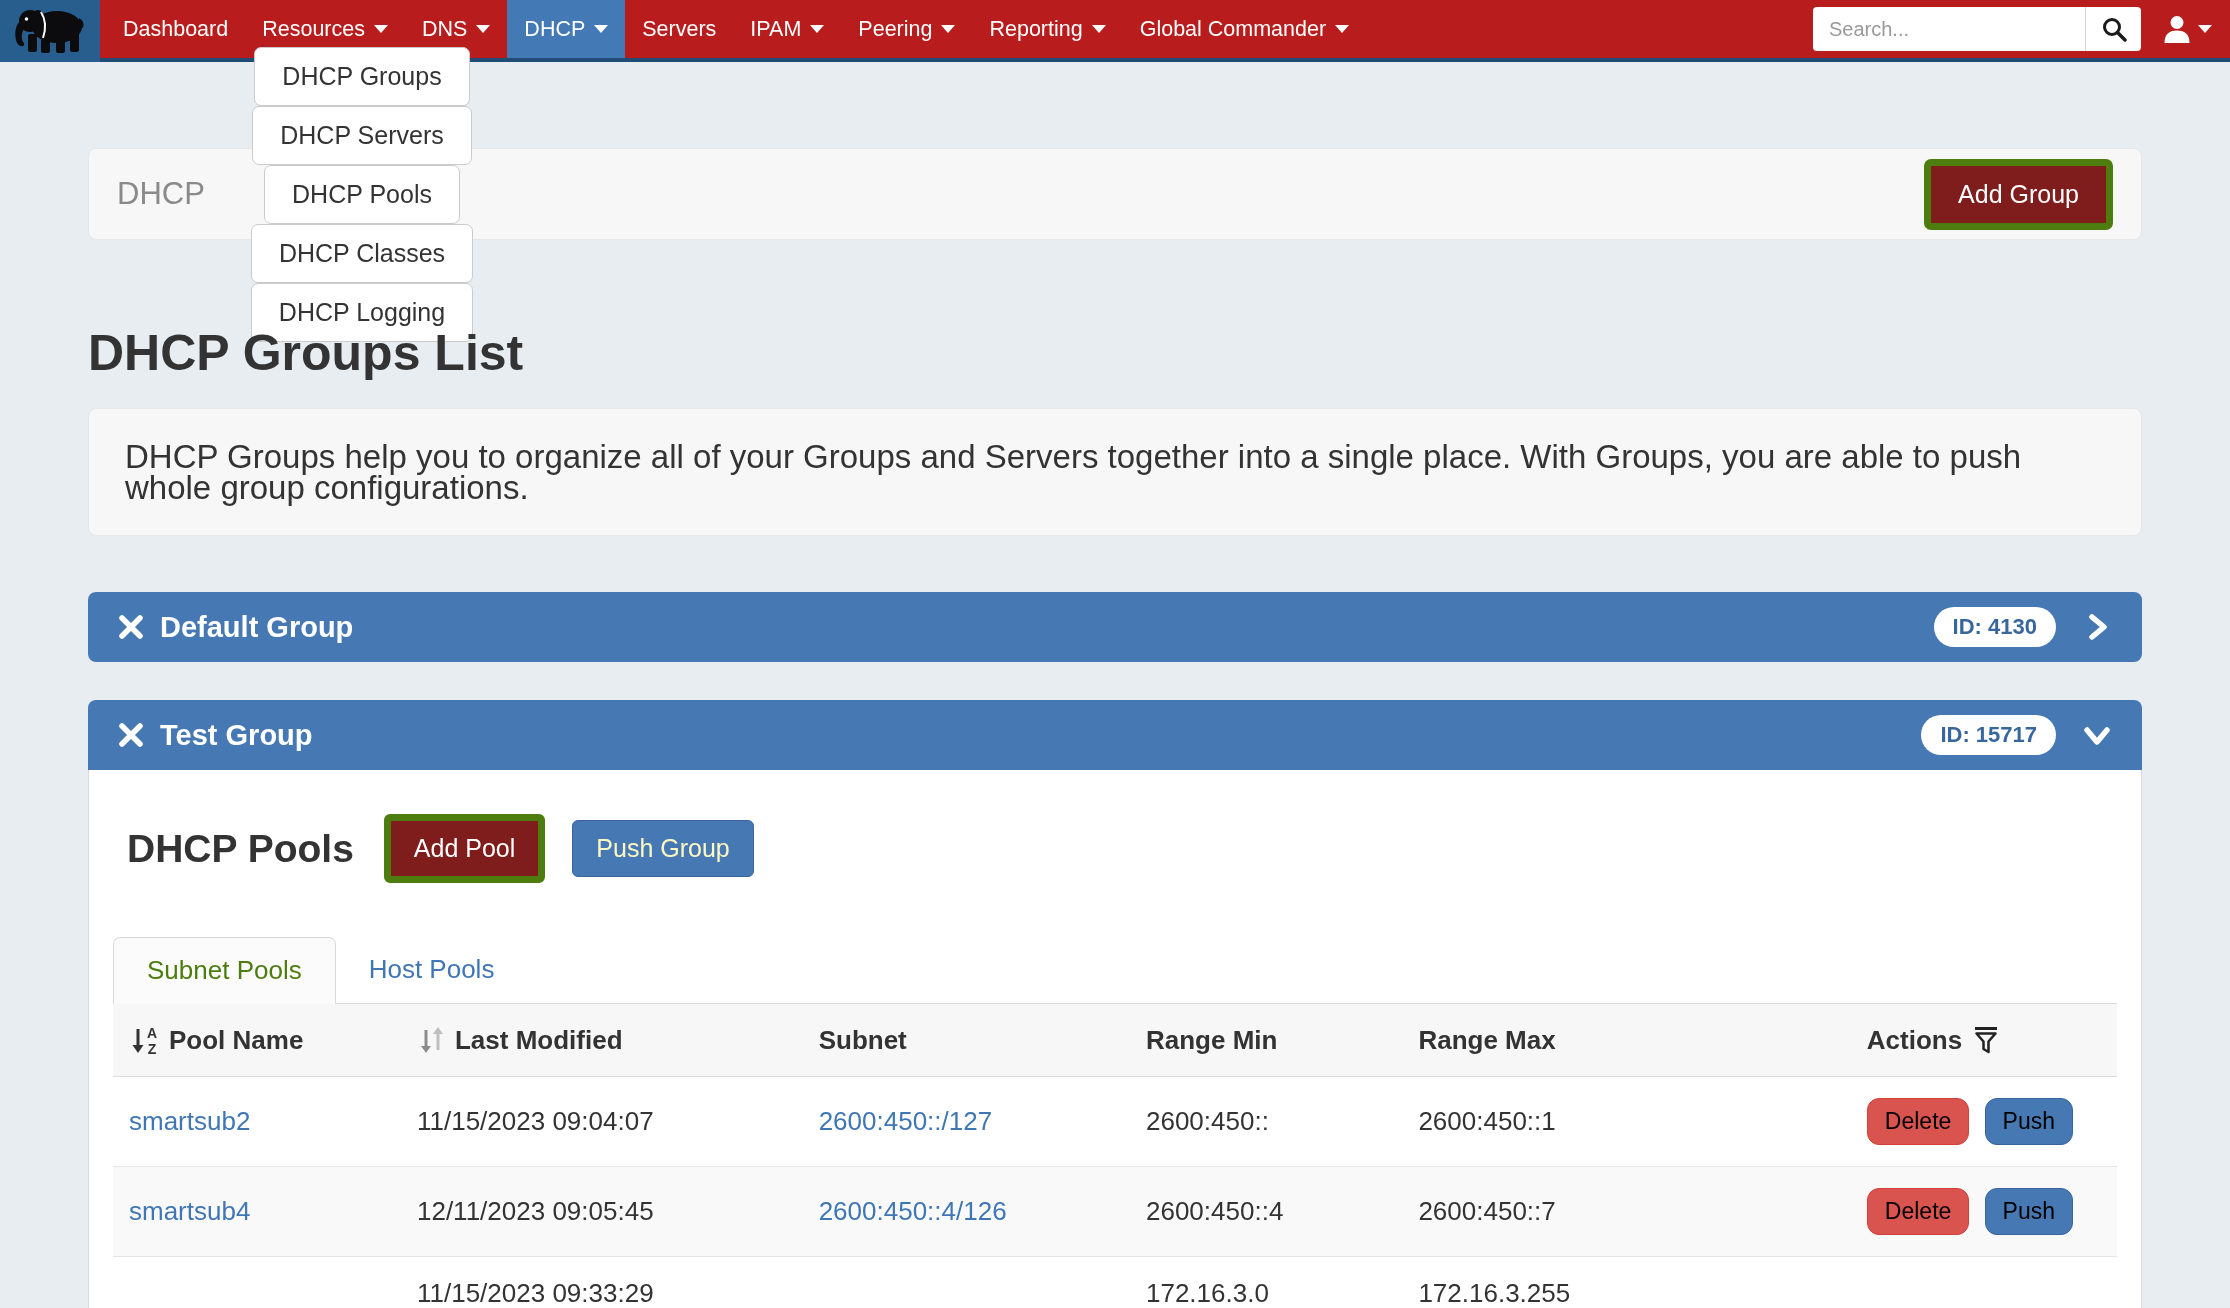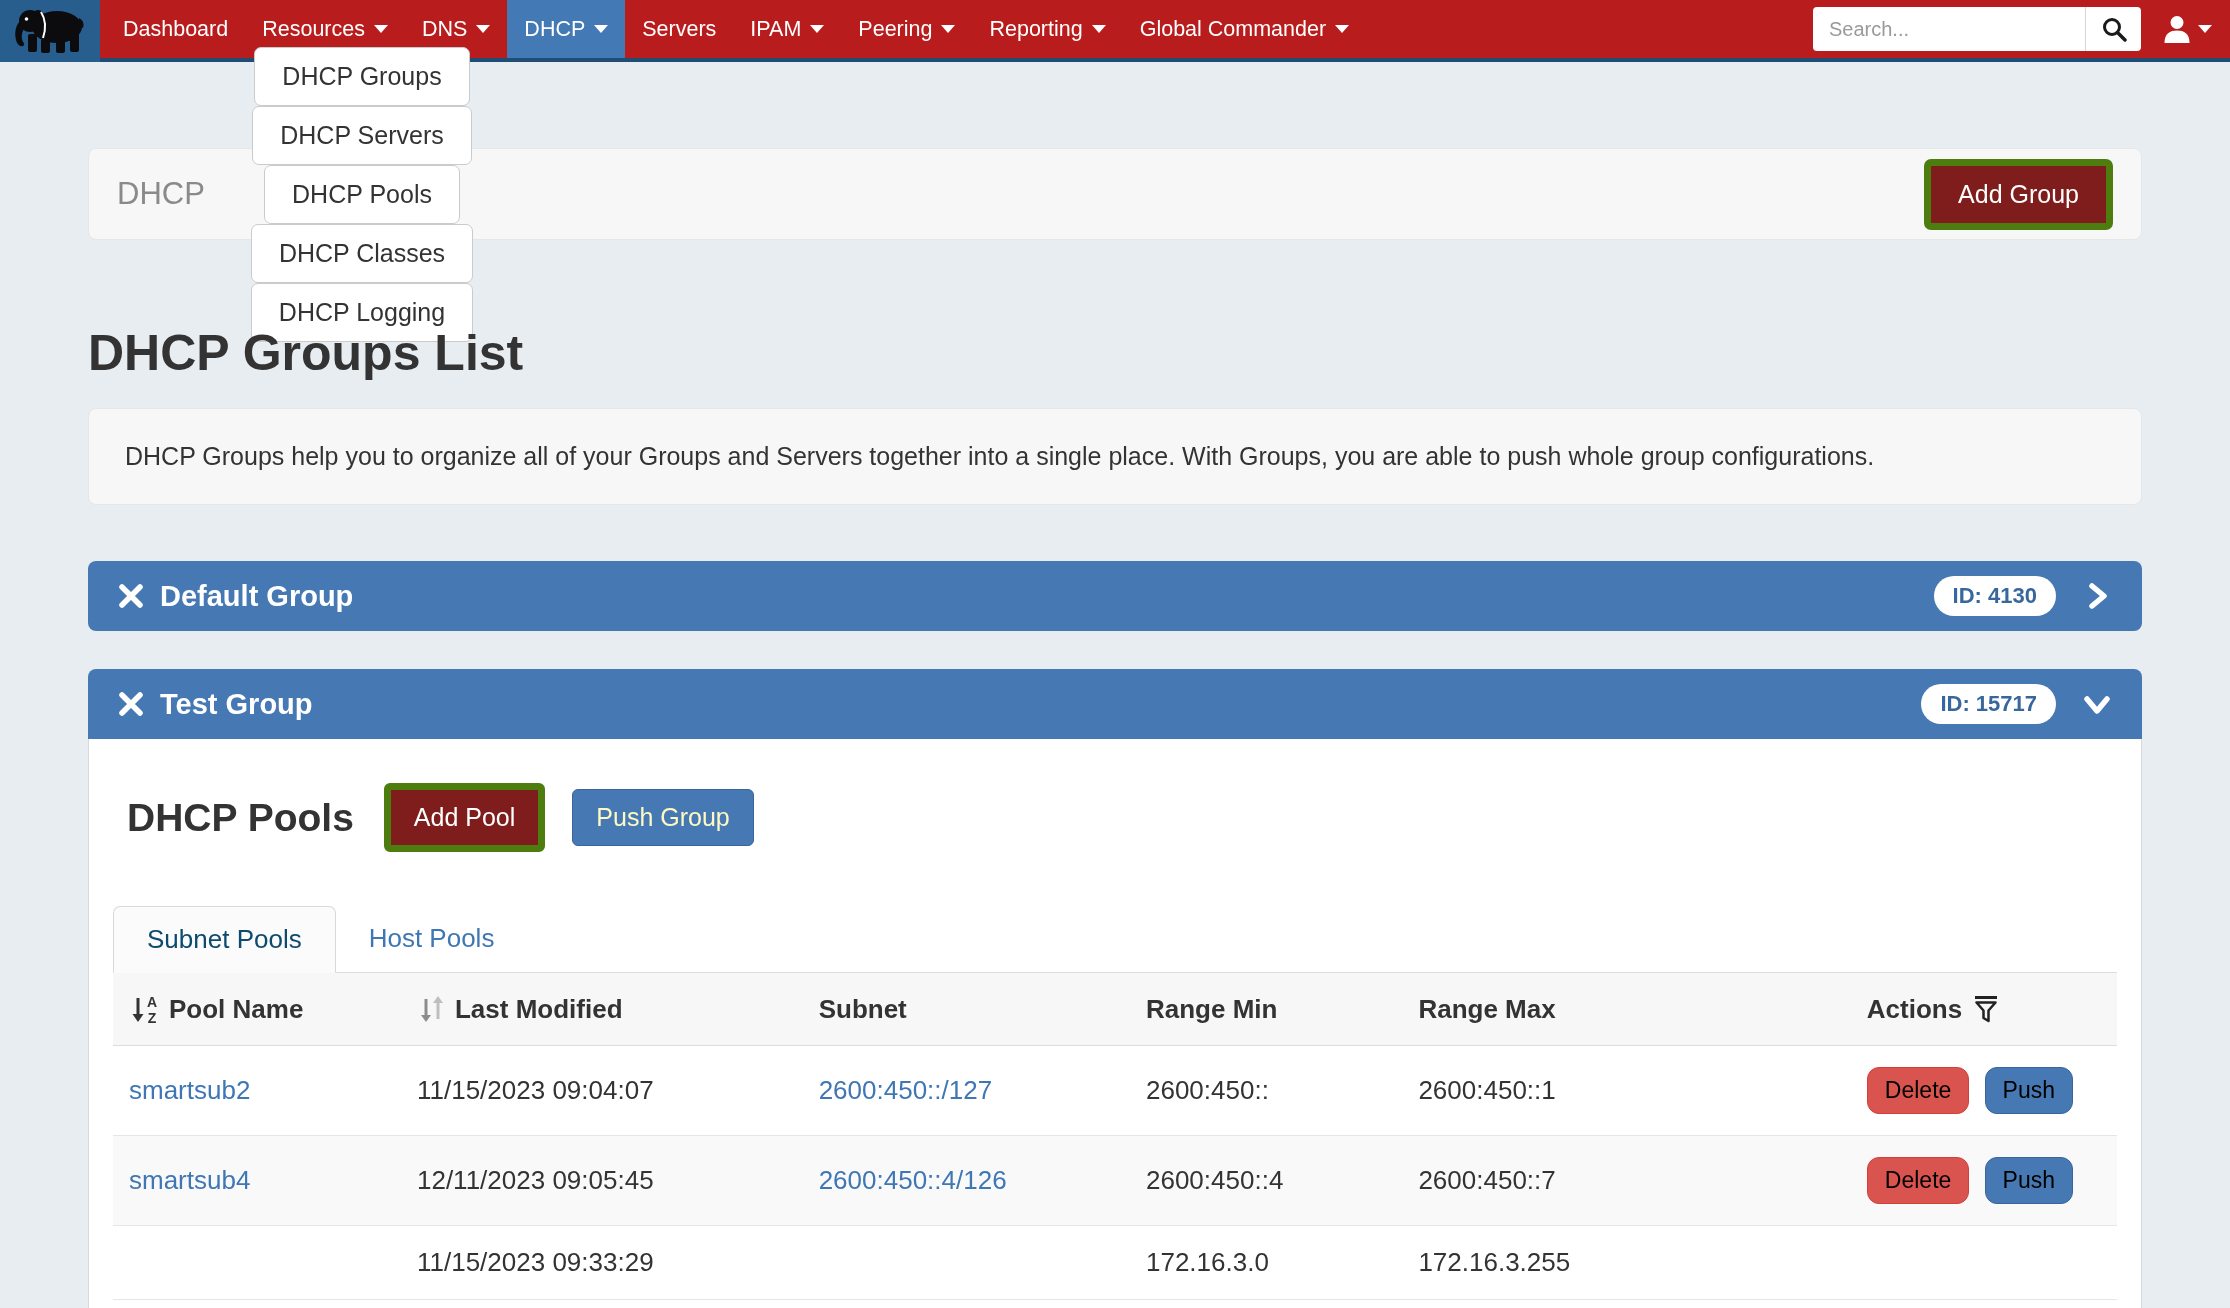--- a/index.html
+++ b/index.html
@@ -113,21 +113,21 @@
   }
   .add-group { margin-left: auto; }
 
   .page-title {
     margin: 84px 88px 0;
     font-size: 50px; font-weight: bold; color: #333;
   }
   .description {
     margin: 26px 88px 0;
     padding: 32px 36px;
-    font-size: 25px; line-height: 31px; color: #333;
+    font-size: 33px; line-height: 31px; color: #333;
   }
 
   
   .group-bar {
     margin: 56px 88px 0;
     height: 70px;
     background: #4679b4;
     border-radius: 8px;
     display: flex; align-items: center;
     padding: 0 30px;
@@ -163,21 +163,21 @@
     border-bottom: 1px solid #ddd;
   }
   .tab {
     font-size: 26px;
     padding: 17px 33px;
     cursor: pointer;
     white-space: nowrap;
   }
   .tab.active {
     background: #fbfbfb;
-    color: #0c4a6e;
+    color: #4d7c0f;
     border: 1px solid #d9d9d9;
     border-bottom: 1px solid #fbfbfb;
     border-radius: 7px 7px 0 0;
     margin-bottom: -1px;
   }
   .tab.link-tab { color: #3f76b4; }
 
   table.pools-table {
     width: 100%;
     border-collapse: collapse;

